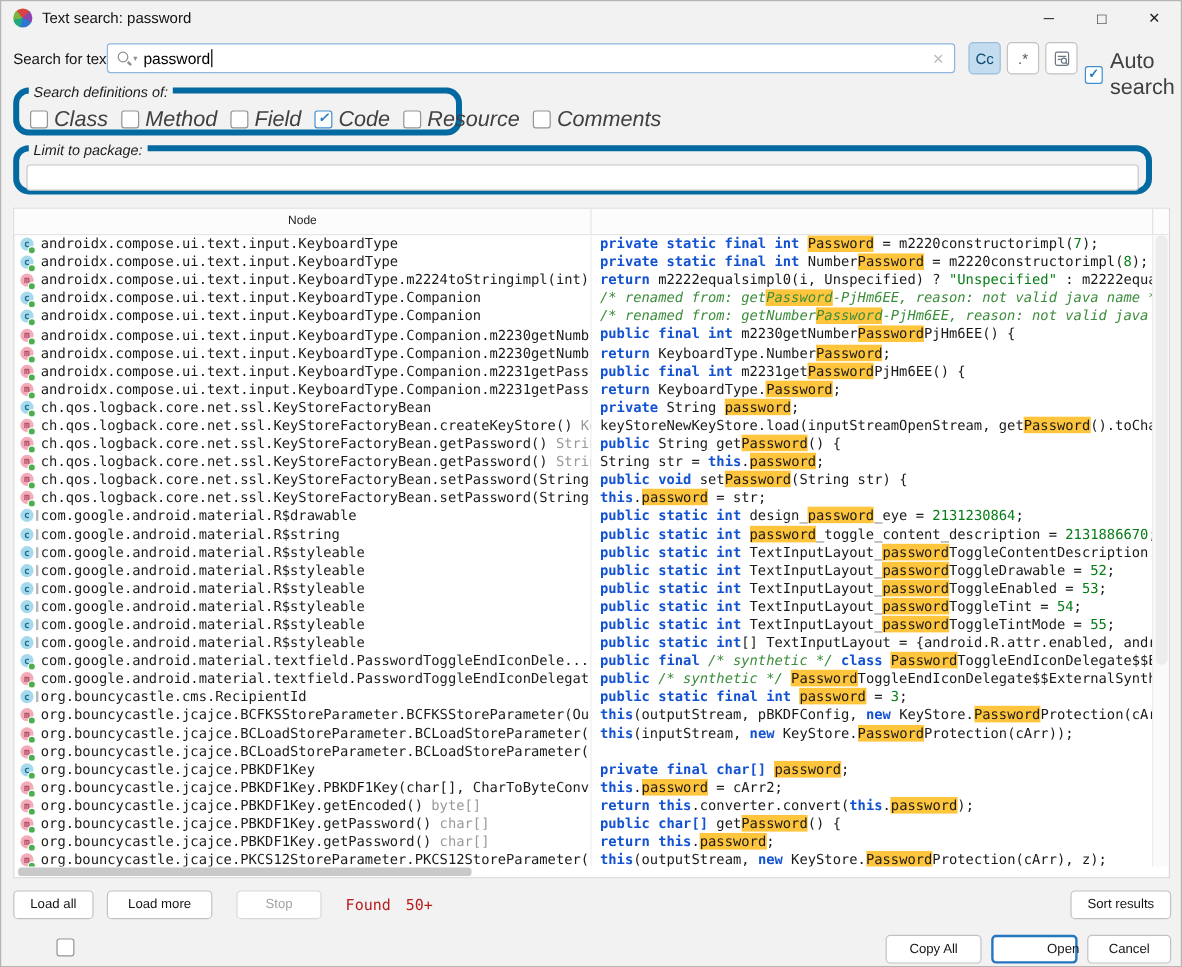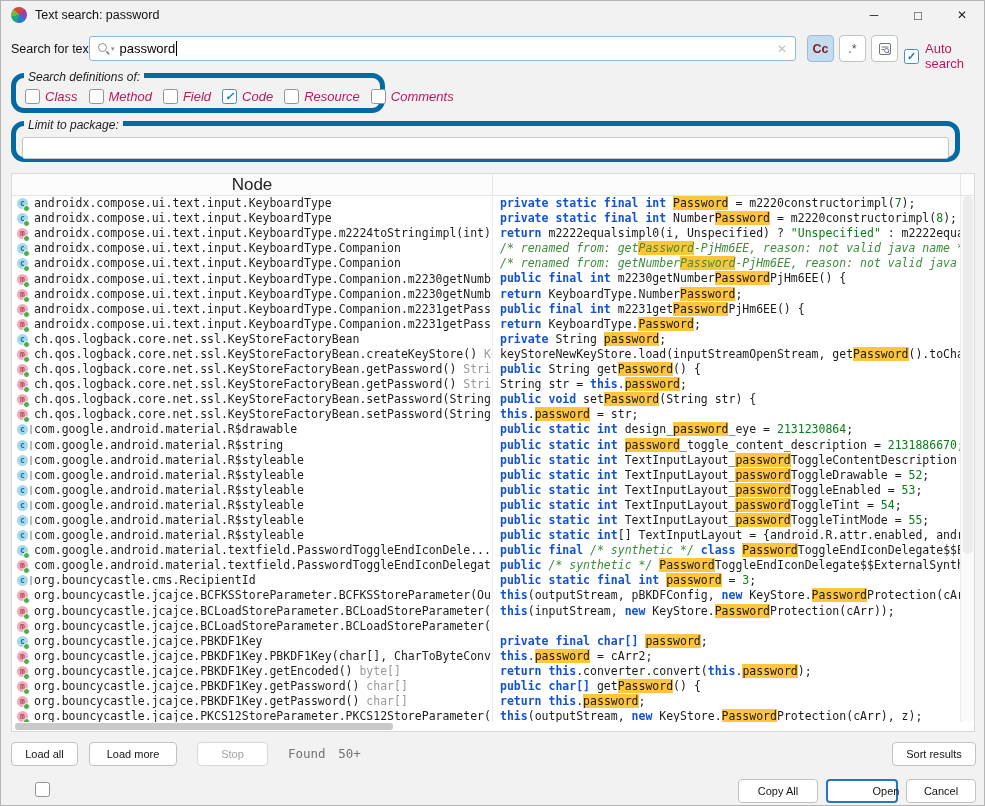--- a/index.html
+++ b/index.html
@@ -23,42 +23,42 @@
   .mag { position:relative; width:13px; height:13px; margin:0 1px 0 7px; flex:0 0 13px; }
   .mag::before { content:""; position:absolute; top:1px; left:1px; width:7px; height:7px; border:1.5px solid #8f8f8f; border-radius:50%; }
   .mag::after { content:""; position:absolute; width:4px; height:1.5px; background:#8f8f8f; transform:rotate(45deg); left:9px; top:10px; }
   .mag-caret { font-size:7px; color:#8f8f8f; margin-right:5px; }
   .search-value { font-size:13px; color:#000; }
   .text-caret { width:1px; height:15px; background:#000; margin-left:1px; }
   .clear-x { margin-left:auto; color:#bdbdbd; font-size:12px; padding-right:8px; }
 
   .tool-btn { position:absolute; top:34px; width:27px; height:27px; border:1px solid #c2c2c2; border-radius:4px; background:#fff;
     display:flex; align-items:center; justify-content:center; font-size:12.5px; color:#4d565e; }
-  .tool-btn.active { background:#c4dcef; border-color:#9cbbd6; color:#7f1d1d; font-weight:bold; }
+  .tool-btn.active { background:#c4dcef; border-color:#9cbbd6; color:#0c4a6e; font-weight:normal; }
   .auto-wrap { position:absolute; top:40px; left:903px; display:flex; align-items:center; gap:6px; }
 
   
   .cb { width:15px; height:15px; border:1px solid #949494; border-radius:2.5px; background:#fff; display:inline-flex;
     align-items:center; justify-content:center; font-size:11px; line-height:1; color:transparent; flex:0 0 15px; }
   .cb.checked { border-color:#3f8ed0; color:#2779c0; font-weight:bold; }
-  .cb-label { font-size:13px; color:#be185d; }
+  .cb-label { font-size:18px; color:#404040; }
 
   
   .group { position:absolute; border:5px solid #0369a1; border-radius:13px;font-style:italic; }
   .group-label { position:absolute; top:-8px; left:8px; background:#f2f2f2; padding:0 4px; font-size:12px; color:#1c1c1c; }
   .defs { left:10px; top:72px; width:374px; height:40px; }
   .defs-row { position:absolute; left:9px; top:11px; display:flex; align-items:center; }
   .def-item { display:flex; align-items:center; gap:5px; margin-right:11px; }
   .pkg { left:10px; top:120px; width:949px; height:41px; }
   .pkg-input { position:absolute; left:6px; right:6px; top:11px; height:22px; background:#fff; border:1px solid #c6c6c6; border-radius:3px; }
 
   
   .table { position:absolute; left:10px; top:172px; width:964px; height:559px; background:#fff; border:1px solid #d9d9d9; }
   .thead { height:22px; display:flex; border-bottom:1px solid #e4e4e4; background:#fcfcfc; }
-  .th-node { flex:0 0 481px; text-align:center; font-size:17px; color:#222; line-height:21px; border-right:1px solid #e4e4e4; }
+  .th-node { flex:0 0 481px; text-align:center; font-size:10px; color:#222; line-height:21px; border-right:1px solid #e4e4e4; }
   .th-code { flex:1; border-right:1px solid #e4e4e4; margin-right:13px; }
   .tbody { position:absolute; top:22px; left:0; right:14px; bottom:9px; overflow:hidden; }
   .trow { height:15.1px; display:flex; }
   .node-cell { flex:0 0 481px; display:flex; align-items:center; padding-left:5px; overflow:hidden; white-space:pre; border-right:1px solid #efefef; }
   .nicon { position:relative; flex:0 0 11px; width:11px; height:11px; border-radius:50%; margin-right:6px;
     font:700 8px/11px "DejaVu Sans Mono",monospace; text-align:center; }
   .ic-c,.ic-cp { background:#a6d9ec; color:#1d6f94; }
   .ic-m { background:#f3abb9; color:#a84a5e; }
   .ic-c::after,.ic-m::after { content:""; position:absolute; right:-2px; bottom:-3px; width:5px; height:5px; border-radius:50%;
     background:#4cae4f; border:1px solid #fff; }
@@ -76,21 +76,21 @@
   .vscroll { position:absolute; top:22px; right:0; bottom:9px; width:14px; background:#fafafa; border-left:1px solid #ececec; }
   .vthumb { position:absolute; top:0; left:2px; width:10px; height:68%; background:#ececec; border-radius:5px; }
   .hscroll { position:absolute; left:1px; bottom:1px; height:7px; width:478px; }
   .hthumb { position:absolute; left:2px; top:0; height:7px; width:378px; background:#c9c9c9; border-radius:3px; }
 
   
   .btn { position:absolute; height:24px; border:1px solid #c2c2c2; border-radius:4px; background:#fff; font-size:11px; color:#151515;
     display:flex; align-items:center; justify-content:center; }
   .btn.disabled { color:#a2a2a2; border-color:#d8d8d8; }
   .btn.default { border:2px solid var(--accent,#2675bf);padding-left:48px; }
-  .found { position:absolute; left:287px; top:745px; font:12.5px "DejaVu Sans Mono",monospace; color:#737373; word-spacing:5px; }
+  .found { position:absolute; left:287px; top:745px; font:12.5px "DejaVu Sans Mono",monospace; color:#b91c1c; word-spacing:5px; }
   .keep-wrap { position:absolute; left:10px; top:781px; display:flex; align-items:center; gap:7px;flex-direction:column; }
 </style>
 </head>
 <body>
 
 <div class="window">
 
   <div class="titlebar">
     <div class="app-icon"></div>
     <div class="title-text">Text search: password</div>

